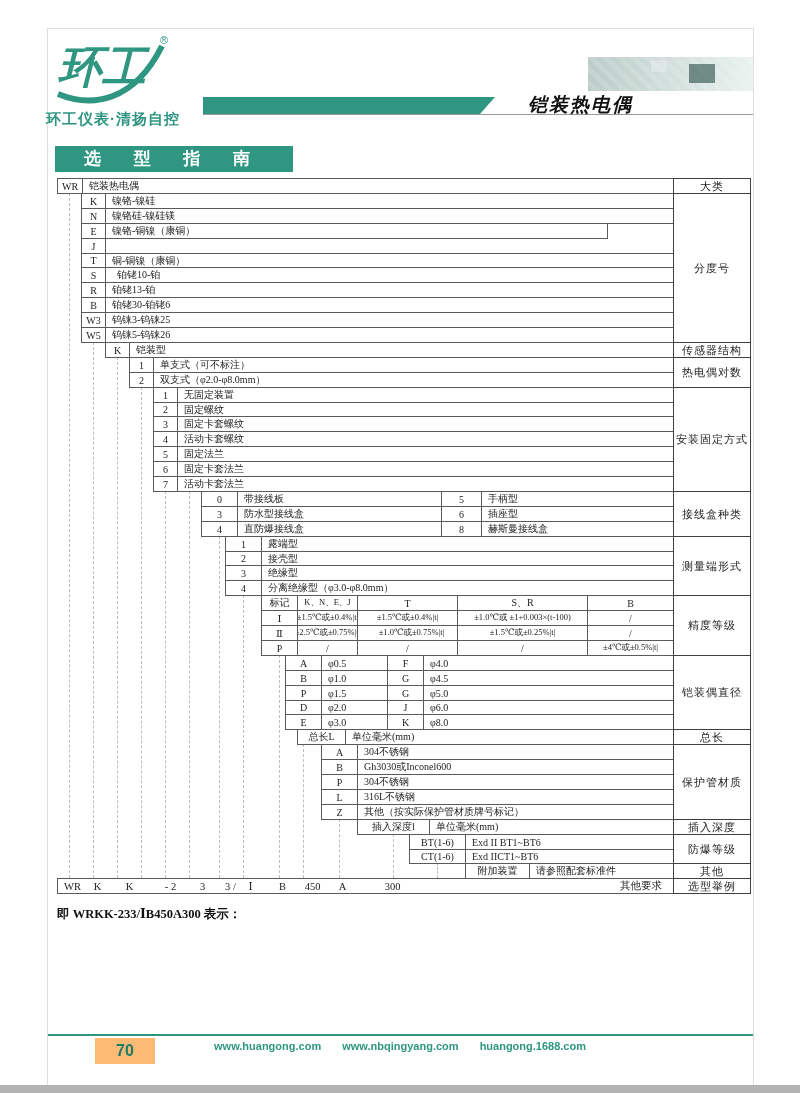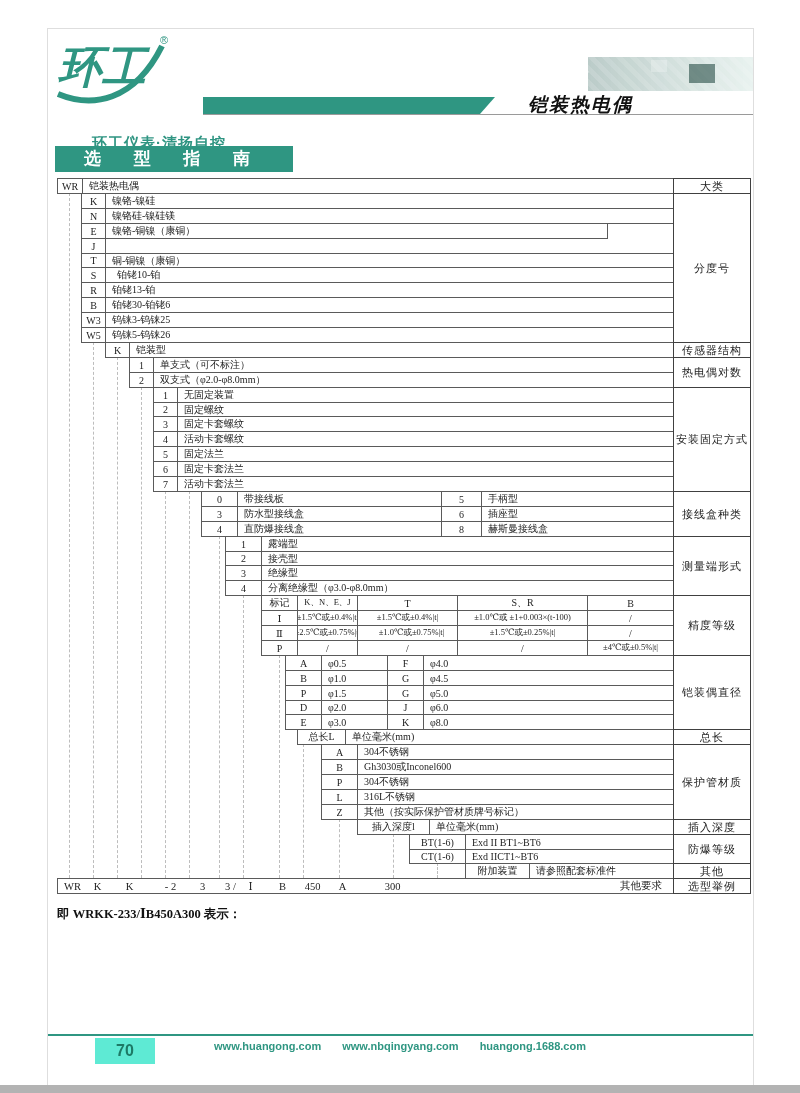--- a/index.html
+++ b/index.html
@@ -1,22 +1,22 @@
 <!DOCTYPE html>
 <html><head>
 <meta charset="utf-8">
 <style>
   html,body{margin:0;padding:0;background:#e9e9e9;}
   #page{position:relative;width:800px;height:1093px;background:#ffffff;overflow:hidden;
         font-family:"Liberation Sans","DejaVu Sans",sans-serif;}
   #frame{position:absolute;left:47px;top:28px;width:705px;height:1056px;border:1px solid #dedede;}
   
   #logo-svg{position:absolute;left:56px;top:30px;}
-  #logo-caption{position:absolute;left:46px;top:110px;width:180px;text-align:right;
-                color:#2f9582;font-size:15px;font-weight:bold;letter-spacing:1px;margin-top:24px;}
+  #logo-caption{position:absolute;left:46px;top:110px;width:180px;text-align:left;
+                color:#2f9582;font-size:15px;font-weight:bold;letter-spacing:1px;}
   #banner{position:absolute;left:203px;top:57px;width:550px;height:34px;
           background:linear-gradient(90deg,#2f9682 0%,#39997ف 0%,#2f9682 0%,#3a9c87 55%,#66ad9c 78%,#96c5b7 100%);}
   #banner-slogan{position:absolute;left:22px;top:8px;color:#ffffff;font-size:15px;
                  font-weight:bold;font-style:italic;letter-spacing:1px;}
   #series{position:absolute;left:292px;top:-8px;color:#ffffff;font-style:italic;font-weight:bold;}
   #series-big{font-size:38px;}
   #series-small{font-size:14px;}
   .photo{position:absolute;right:0;top:0;width:165px;height:34px;opacity:.85;
          background:
            linear-gradient(45deg,rgba(255,255,255,.12) 25%,transparent 25%,transparent 50%,rgba(255,255,255,.12) 50%,rgba(255,255,255,.12) 75%,transparent 75%),
@@ -45,21 +45,21 @@
           display:flex;align-items:center;justify-content:center;
           font-family:"Liberation Serif","DejaVu Serif",serif;font-size:11px;color:#222;letter-spacing:1px;}
   .leader{position:absolute;width:0;border-left:1px dashed #bdbdbd;}
   
   #note-title{position:absolute;left:57px;top:906px;font-size:12.5px;font-weight:bold;color:#111;
               font-family:"Liberation Serif","DejaVu Serif",serif;}
   #note-body{position:absolute;left:57px;top:925px;width:692px;font-size:11.5px;line-height:1.7;
              color:#1c1c1c;font-family:"Liberation Serif","DejaVu Serif",serif;}
   
   #footer-divider{position:absolute;left:48px;top:1034px;width:705px;height:2px;background:#2f9682;}
-  #page-number{position:absolute;left:95px;top:1038px;width:60px;height:26px;background:#5eead4;
+  #page-number{position:absolute;left:95px;top:1038px;width:60px;height:26px;background:#fdba74;
                color:#1d7a66;font-size:16px;font-weight:bold;display:flex;align-items:center;justify-content:center;}
   #footer-links{position:absolute;left:0;top:1040px;width:800px;text-align:center;color:#2f9682;
                 font-size:11px;font-weight:bold;}
   #footer-links span{margin:0 9px;}
   #bottom-edge{position:absolute;left:0;top:1085px;width:800px;height:8px;background:#b3b3b3;}
 </style>
 </head>
 <body>
 
 <div id="page">

